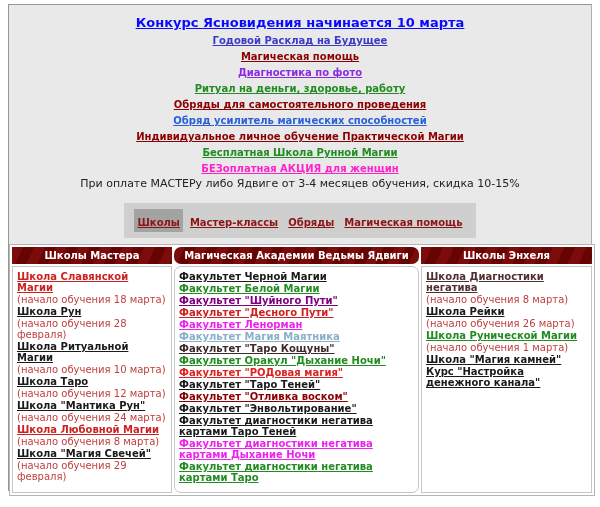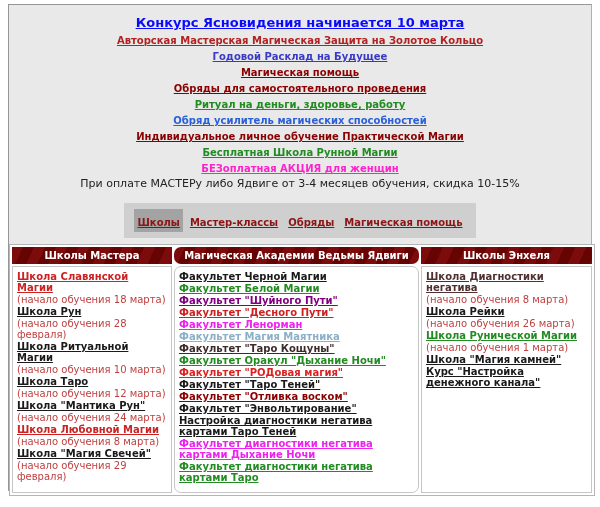--- a/index.html
+++ b/index.html
@@ -70,25 +70,25 @@
   .cell-note{
     color:#c04040;line-height:11px;margin-bottom:1px;
   }
 </style>
 </head>
 <body>
 
 <div class="panel">
   <div class="top-links" id="topLinks">
       <div class="top-link-line"><a class="top-link big" style="color: rgb(10, 10, 255);">Конкурс Ясновидения начинается 10 марта</a></div>
-      <div class="top-link-line"><a class="top-link" style="color: rgb(178, 34, 34);">Авторская Мастерская Магическая Защита на Золотое Кольцо</a></div>
       <div class="top-link-line"><a class="top-link" style="color: rgb(58, 58, 200);">Годовой Расклад на Будущее</a></div>
       <div class="top-link-line"><a class="top-link" style="color: rgb(139, 0, 0);">Магическая помощь</a></div>
+      <div class="top-link-line"><a class="top-link" style="color: rgb(138, 43, 226);">Диагностика по фото</a></div>
+      <div class="top-link-line"><a class="top-link" style="color: rgb(34, 139, 34);">Ритуал на деньги, здоровье, работу</a></div>
       <div class="top-link-line"><a class="top-link" style="color: rgb(139, 0, 0);">Обряды для самостоятельного проведения</a></div>
-      <div class="top-link-line"><a class="top-link" style="color: rgb(34, 139, 34);">Ритуал на деньги, здоровье, работу</a></div>
       <div class="top-link-line"><a class="top-link" style="color: rgb(43, 95, 217);">Обряд усилитель магических способностей</a></div>
       <div class="top-link-line"><a class="top-link" style="color: rgb(139, 0, 0);">Индивидуальное личное обучение Практической Магии</a></div>
       <div class="top-link-line"><a class="top-link" style="color: rgb(34, 139, 34);">Бесплатная Школа Рунной Магии</a></div>
       <div class="top-link-line"><a class="top-link" style="color: rgb(255, 34, 204);">БЕЗоплатная АКЦИЯ для женщин</a></div>
     </div>
   <div class="discount">При оплате МАСТЕРу либо Ядвиге от 3-4 месяцев обучения, скидка 10-15%</div>
   <div class="nav-wrap">
     <div class="nav-strip" id="navStrip"><span class="nav-tab active"><a>Школы</a></span><span class="nav-tab"><a>Мастер-классы</a></span><span class="nav-tab"><a>Обряды</a></span><span class="nav-tab"><a>Магическая помощь</a></span></div>
   </div>
   <table class="schools">
@@ -123,21 +123,21 @@
             <div class="cell-item"><a style="color: rgb(128, 0, 128);">Факультет "Шуйного Пути"</a></div>
             <div class="cell-item"><a style="color: rgb(204, 34, 34);">Факультет "Десного Пути"</a></div>
             <div class="cell-item"><a style="color: rgb(238, 34, 238);">Факультет Ленорман</a></div>
             <div class="cell-item"><a style="color: rgb(138, 176, 200);">Факультет Магия Маятника</a></div>
             <div class="cell-item"><a style="color: rgb(61, 43, 43);">Факультет "Таро Кощуны"</a></div>
             <div class="cell-item"><a style="color: rgb(34, 139, 34);">Факультет Оракул "Дыхание Ночи"</a></div>
             <div class="cell-item"><a style="color: rgb(221, 34, 34);">Факультет "РОДовая магия"</a></div>
             <div class="cell-item"><a style="color: rgb(26, 26, 26);">Факультет "Таро Теней"</a></div>
             <div class="cell-item"><a style="color: rgb(139, 0, 0);">Факультет "Отливка воском"</a></div>
             <div class="cell-item"><a style="color: rgb(26, 26, 26);">Факультет "Энвольтирование"</a></div>
-            <div class="cell-item"><a style="color: rgb(26, 26, 26);">Настройка диагностики негатива картами Таро Теней</a></div>
+            <div class="cell-item"><a style="color: rgb(26, 26, 26);">Факультет диагностики негатива картами Таро Теней</a></div>
             <div class="cell-item"><a style="color: rgb(238, 34, 238);">Факультет диагностики негатива картами Дыхание Ночи</a></div>
             <div class="cell-item"><a style="color: rgb(34, 139, 34);">Факультет диагностики негатива картами Таро</a></div>
           </td>
           <td class="col-enhel">
             <div class="cell-item"><a style="color: rgb(80, 48, 48);">Школа Диагностики негатива</a></div>
             <div class="cell-note">(начало обучения 8 марта)</div>
             <div class="cell-item"><a style="color: rgb(26, 26, 26);">Школа Рейки</a></div>
             <div class="cell-note">(начало обучения 26 марта)</div>
             <div class="cell-item"><a style="color: rgb(34, 139, 34); margin-top: 13px;">Школа Рунической Магии</a></div>
             <div class="cell-note">(начало обучения 1 марта)</div>

